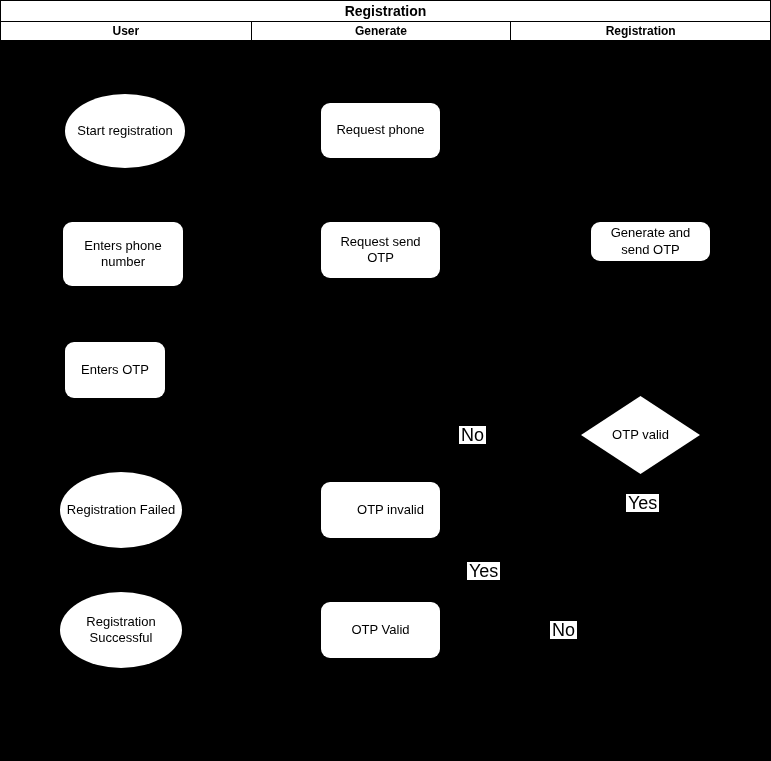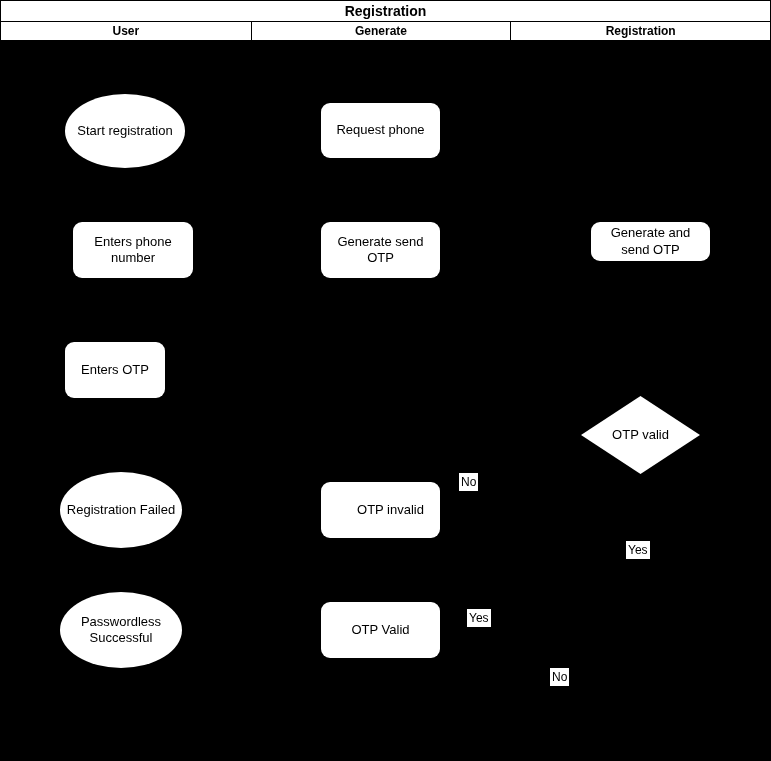--- a/index.html
+++ b/index.html
@@ -58,44 +58,43 @@
     text-align: center;
     font-size: 13px;
     line-height: 1.25;
   }
   .rect    { border-radius: 9px; padding: 0 8px; }
   .ellipse { border-radius: 50%; padding: 0 5px; }
   .diamond { clip-path: polygon(50% 0, 100% 50%, 50% 100%, 0 50%); padding: 0 14px; }
 
   #n-start                   { left: 65px;  top: 94px;  width: 120px; height: 74px; }
   #n-request-phone           { left: 321px; top: 103px; width: 119px; height: 55px; }
-  #n-enters-phone            { left: 73px;  top: 222px; width: 120px; height: 56px; }
+  #n-enters-phone            { left: 63px;  top: 222px; width: 120px; height: 64px; }
   #n-request-send-otp        { left: 321px; top: 222px; width: 119px; height: 56px; }
   #n-generate-send-otp       { left: 591px; top: 222px; width: 119px; height: 39px; }
   #n-enters-otp              { left: 65px;  top: 342px; width: 100px; height: 56px; }
   #n-request-otp-validation  { left: 321px; top: 342px; width: 119px; height: 56px; }
   #n-otp-valid-decision      { left: 581px; top: 396px; width: 119px; height: 78px; }
   #n-registration-failed     { left: 60px;  top: 472px; width: 122px; height: 76px; }
   #n-otp-invalid             { left: 321px; top: 482px; width: 119px; height: 56px; padding-left: 28px; }
   #n-otp-expired-decision    { left: 581px; top: 530px; width: 119px; height: 78px; }
   #n-registration-successful { left: 60px;  top: 592px; width: 122px; height: 76px; }
   #n-otp-valid-result        { left: 321px; top: 602px; width: 119px; height: 56px; }
 
   
   .edge-label {
     position: absolute;
     background: #ffffff;
     color: #000000;
-    font-size: 12px;
+    font-size: 18px;
     line-height: 18px;
     height: 18px;
     padding: 0 2px;
     text-align: center;
     white-space: nowrap;
-    margin-top: 47px;
   }
   #l-no-otp-invalid   { left: 459px; top: 426px; }
   #l-yes-otp-valid    { left: 626px; top: 494px; }
   #l-yes-otp-expired  { left: 467px; top: 562px; }
   #l-no-otp-valid     { left: 550px; top: 621px; }
 </style>
 </head>
 <body>
 
 <div id="canvas">
@@ -105,27 +104,27 @@
     <div id="lane-row">
       <div class="lane-cell" id="lane-user">User</div>
       <div class="lane-cell" id="lane-service">Generate</div>
       <div class="lane-cell" id="lane-passwordless">Registration</div>
     </div>
   </div>
 
   <div class="node ellipse" id="n-start">Start registration</div>
   <div class="node rect" id="n-request-phone">Request phone</div>
   <div class="node rect" id="n-enters-phone">Enters phone number</div>
-  <div class="node rect" id="n-request-send-otp">Generate send OTP</div>
+  <div class="node rect" id="n-request-send-otp">Request send OTP</div>
   <div class="node rect" id="n-generate-send-otp">Generate and send OTP</div>
   <div class="node rect" id="n-enters-otp">Enters OTP</div>
   <div class="node diamond" id="n-otp-valid-decision">OTP valid</div>
   <div class="node ellipse" id="n-registration-failed">Registration Failed</div>
   <div class="node rect" id="n-otp-invalid">OTP invalid</div>
-  <div class="node ellipse" id="n-registration-successful">Passwordless Successful</div>
+  <div class="node ellipse" id="n-registration-successful">Registration Successful</div>
   <div class="node rect" id="n-otp-valid-result">OTP Valid</div>
 
   <div class="edge-label" id="l-no-otp-invalid">No</div>
   <div class="edge-label" id="l-yes-otp-valid">Yes</div>
   <div class="edge-label" id="l-yes-otp-expired">Yes</div>
   <div class="edge-label" id="l-no-otp-valid">No</div>
 
 </div>
 
 </body></html>

